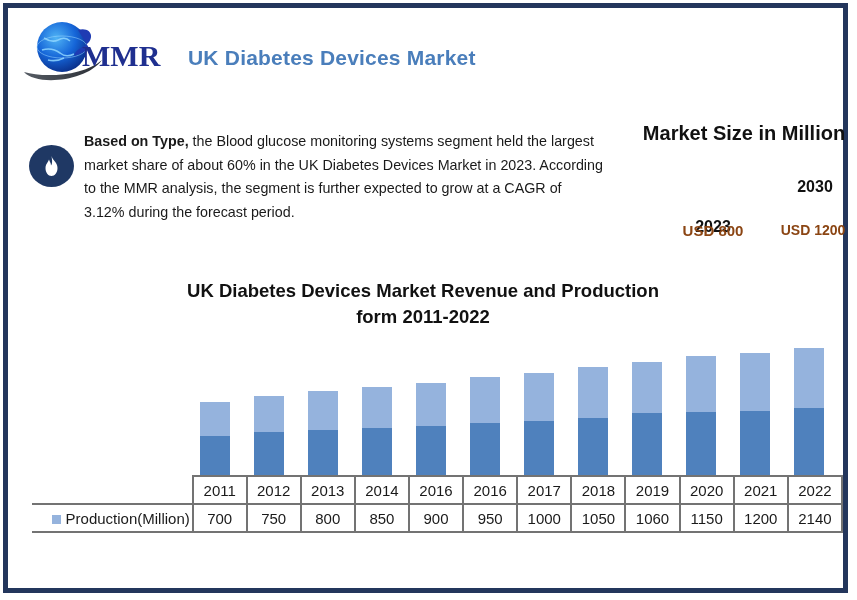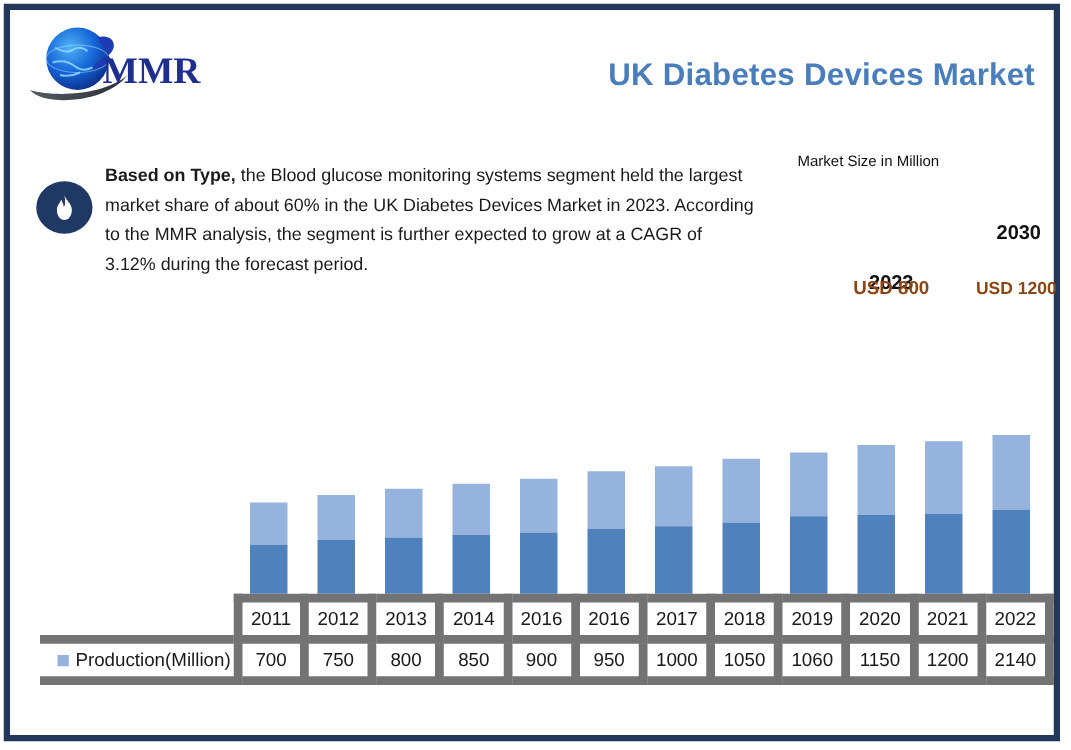--- a/index.html
+++ b/index.html
@@ -15,42 +15,42 @@
     border:5px solid #23365c;
     background:#ffffff;
     box-sizing:border-box;
   }
 
   
   .logo{position:absolute;left:14px;top:8px;width:150px;height:70px;}
   .logo svg{display:block;}
   .main-title{
     position:absolute;left:180px;top:38px;width:640px;
-    text-align:right;
-    font-size:25px;font-weight:bold;color:#4a7ebb;
+    text-align:left;
+    font-size:21px;font-weight:bold;color:#4a7ebb;
     letter-spacing:.2px;
   }
 
   
   .bullet-icon{
     position:absolute;left:21px;top:137px;
     width:45px;height:42px;border-radius:50%;
     background:#1f3864;
     display:flex;align-items:center;justify-content:center;
   }
   .intro-text{
     position:absolute;left:76px;top:122px;width:520px;
     font-size:14.3px;line-height:23.5px;color:#1a1a1a;
   }
   .intro-text b{font-weight:bold;}
 
   
   .ms-title{
     position:absolute;left:630px;top:114px;width:212px;
-    font-size:12px;font-weight:normal;color:#111111;
+    text-align:center;font-size:20px;font-weight:bold;color:#111111;
   }
   .ms-year-a{position:absolute;left:660px;top:170px;width:90px;text-align:center;
     font-size:16px;font-weight:bold;color:#111111;margin-top:40px;}
   .ms-year-b{position:absolute;left:762px;top:170px;width:90px;text-align:center;
     font-size:16px;font-weight:bold;color:#111111;}
   .ms-val-a{position:absolute;left:655px;top:214px;width:100px;text-align:center;
     font-size:15px;font-weight:bold;color:#8b4513;}
   .ms-val-b{position:absolute;left:755px;top:214px;width:100px;text-align:center;
     font-size:14px;font-weight:bold;color:#8b4513;}
 
@@ -73,21 +73,21 @@
   .seg-prod{background:#95b3dd;}
   .seg-rev{background:#4f81bd;}
 
   
   .dtable{
     position:absolute;left:24px;top:467px;
     border-collapse:collapse;
     font-size:15px;color:#1a1a1a;
   }
   .dtable td{
-    border:7px solid #737373;
+    border:2px solid #737373;
     height:26px;
     text-align:center;
     padding:0 2px;
     white-space:nowrap;
   }
   .dtable td.lbl{
     width:160px;text-align:right;padding-left:4px;
     border-left:none;
   }
   .dtable td.corner{border:none;width:160px;}
@@ -135,20 +135,24 @@
   <div class="intro-text">
     <b>Based on Type,</b><span> the Blood glucose monitoring systems segment held the largest market share of about 60% in the UK Diabetes Devices Market in 2023. According to the MMR analysis, the segment is further expected to grow at a CAGR of 3.12% during the forecast period.</span>
   </div>
 
   <div class="ms-title">Market Size in Million</div>
   <div class="ms-year-a">2023</div>
   <div class="ms-year-b">2030</div>
   <div class="ms-val-a">USD 800</div>
   <div class="ms-val-b">USD 1200</div>
 
+  <div class="chart-title">
+    <div>UK Diabetes Devices Market Revenue and Production</div>
+    <div>form 2011-2022</div>
+  </div>
 
   <div class="plot" id="plot">
       <div class="bar-slot" style="left: 0px; width: 54px;">
         <span class="seg seg-prod" style="height: 34px; background: rgb(149, 179, 221);"></span>
         <span class="seg seg-rev" style="height: 39px; background: rgb(79, 129, 189);"></span>
       </div>
       <div class="bar-slot" style="left: 54px; width: 54px;">
         <span class="seg seg-prod" style="height: 36px; background: rgb(149, 179, 221);"></span>
         <span class="seg seg-rev" style="height: 43px; background: rgb(79, 129, 189);"></span>
       </div>

